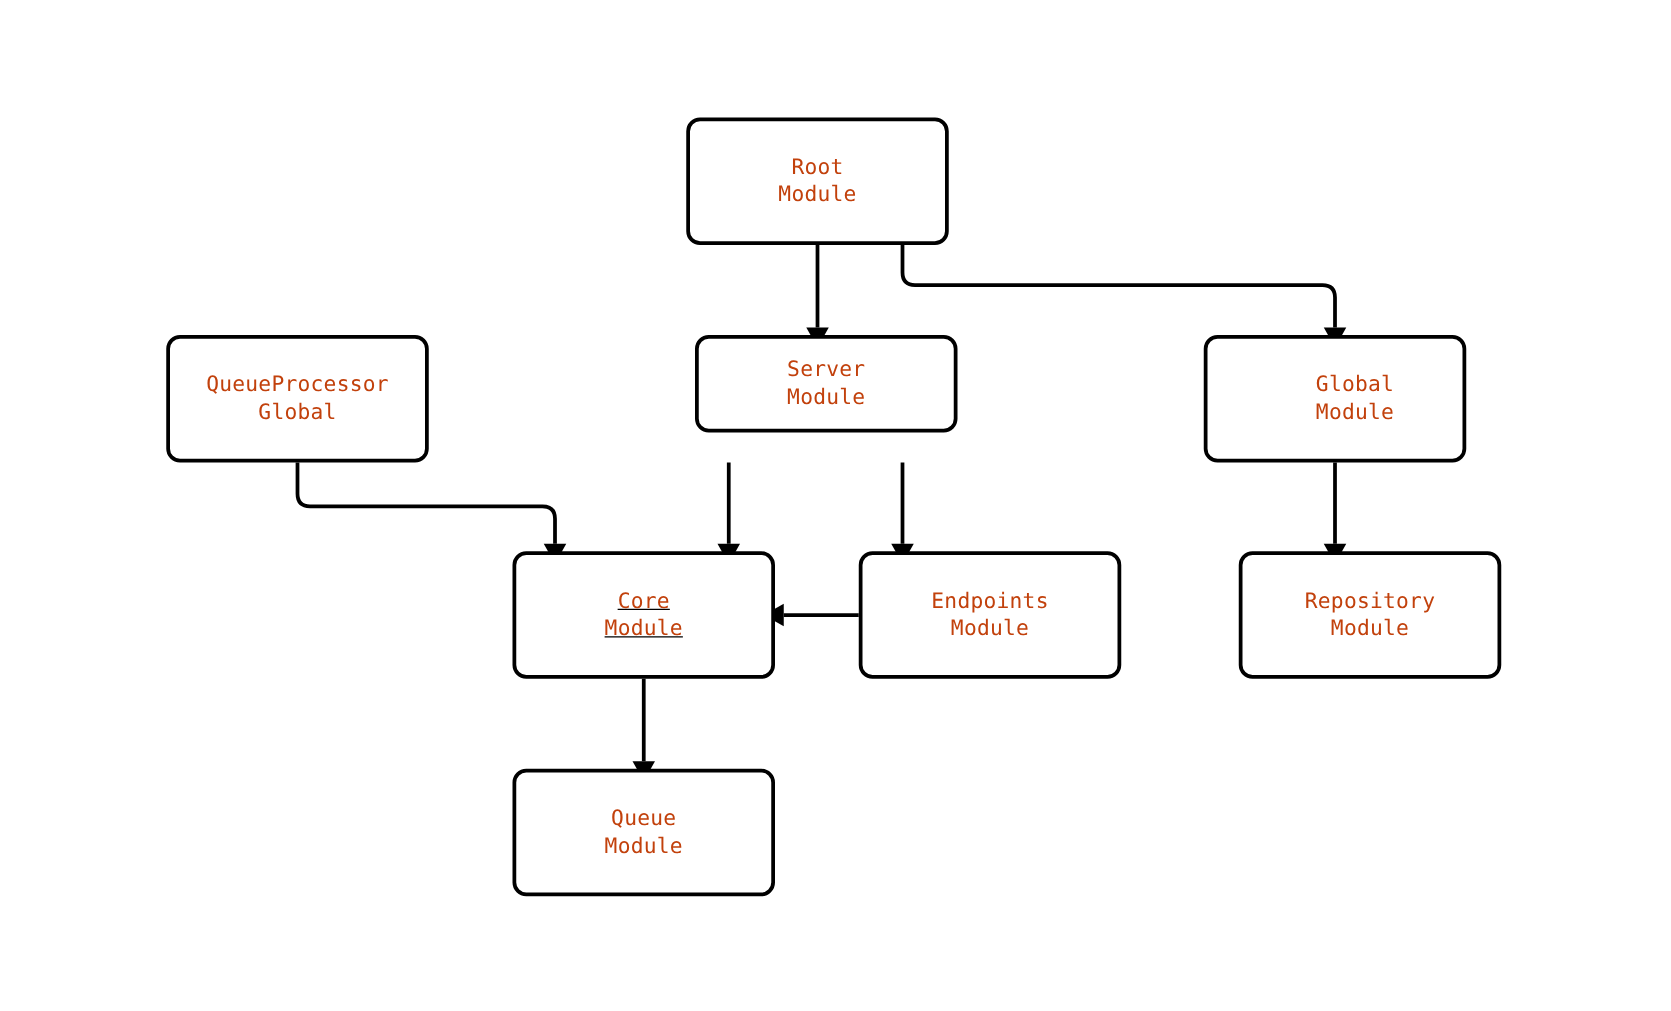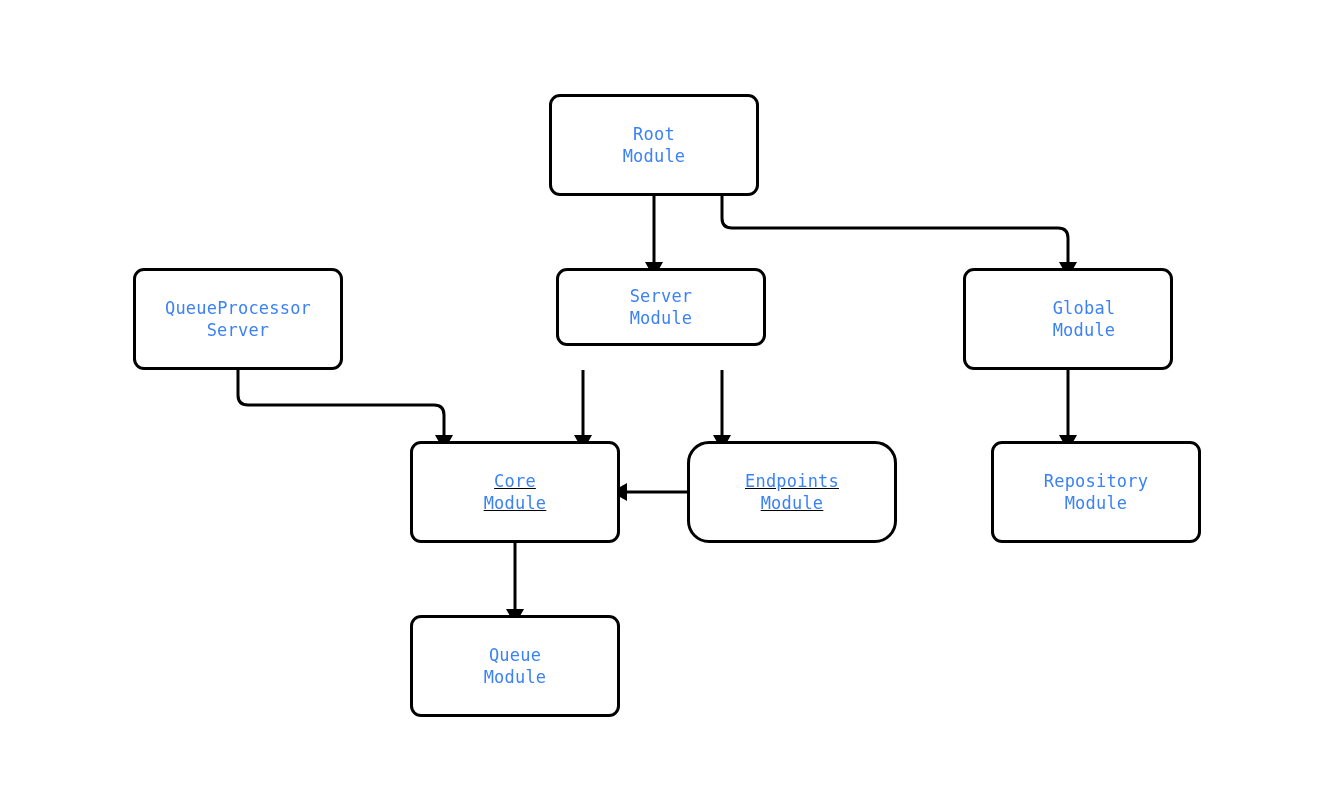--- a/index.html
+++ b/index.html
@@ -37,21 +37,21 @@
     border-radius: 11px;
     background: #ffffff;
     display: flex;
     align-items: center;
     justify-content: center;
   }
   .node-label {
     font-family: "DejaVu Sans Mono", "Liberation Mono", monospace;
     font-size: 17px;
     line-height: 22px;
-    color: #3b82f6;
+    color: #c2410c;
     text-align: center;
     white-space: pre;
     letter-spacing: 0.2px;
     user-select: none;
   }
 </style>
 </head>
 <body>
 
 <div id="diagram-root">
@@ -82,35 +82,35 @@
       </g>
   </svg>
 
   <div id="node-layer">
       <div class="node" style="left: 549px; top: 94px; width: 210px; height: 102px; border-width: 3px; border-color: rgb(0, 0, 0); border-radius: 11px;">
         <div class="node-label" style="font-size: 17px;">Root
 Module</div>
       </div>
       <div class="node" style="left: 133px; top: 268px; width: 210px; height: 102px; border-width: 3px; border-color: rgb(0, 0, 0); border-radius: 11px;">
         <div class="node-label" style="font-size: 17px;">QueueProcessor
-Server</div>
+Global</div>
       </div>
       <div class="node" style="left: 556px; top: 268px; width: 210px; height: 78px; border-width: 3px; border-color: rgb(0, 0, 0); border-radius: 11px;">
         <div class="node-label" style="font-size: 17px;">Server
 Module</div>
       </div>
       <div class="node" style="left: 963px; top: 268px; width: 210px; height: 102px; border-width: 3px; border-color: rgb(0, 0, 0); border-radius: 11px; padding-left: 32px;">
         <div class="node-label" style="font-size: 17px;">Global
 Module</div>
       </div>
       <div class="node" style="left: 410px; top: 441px; width: 210px; height: 102px; border-width: 3px; border-color: rgb(0, 0, 0); border-radius: 11px; text-decoration: underline;">
         <div class="node-label" style="font-size: 17px;">Core
 Module</div>
       </div>
-      <div class="node" style="left: 687px; top: 441px; width: 210px; height: 102px; border-width: 3px; border-color: rgb(0, 0, 0); border-radius: 22px; text-decoration: underline;">
+      <div class="node" style="left: 687px; top: 441px; width: 210px; height: 102px; border-width: 3px; border-color: rgb(0, 0, 0); border-radius: 11px;">
         <div class="node-label" style="font-size: 17px;">Endpoints
 Module</div>
       </div>
       <div class="node" style="left: 991px; top: 441px; width: 210px; height: 102px; border-width: 3px; border-color: rgb(0, 0, 0); border-radius: 11px;">
         <div class="node-label" style="font-size: 17px;">Repository
 Module</div>
       </div>
       <div class="node" style="left: 410px; top: 615px; width: 210px; height: 102px; border-width: 3px; border-color: rgb(0, 0, 0); border-radius: 11px;">
         <div class="node-label" style="font-size: 17px;">Queue
 Module</div>

